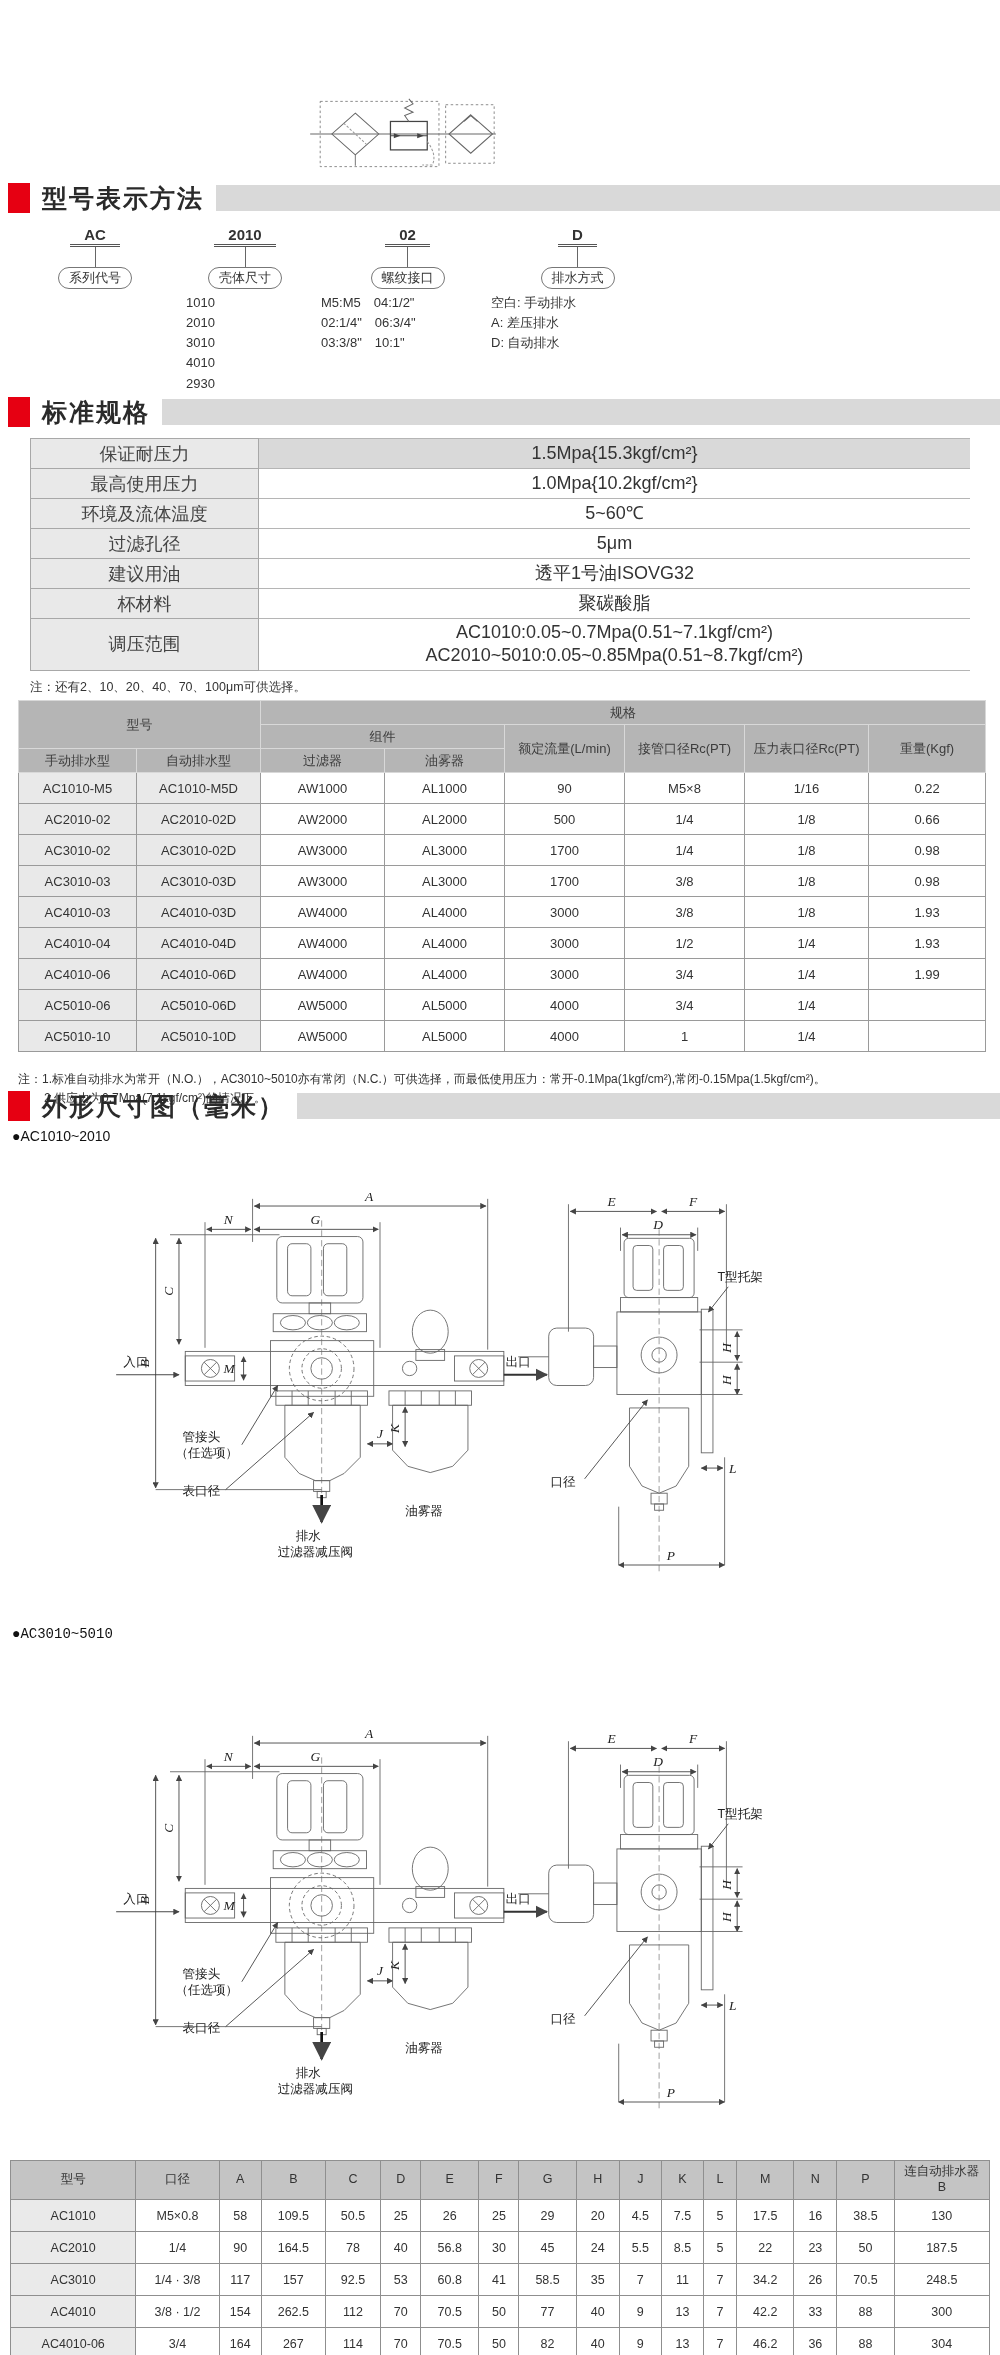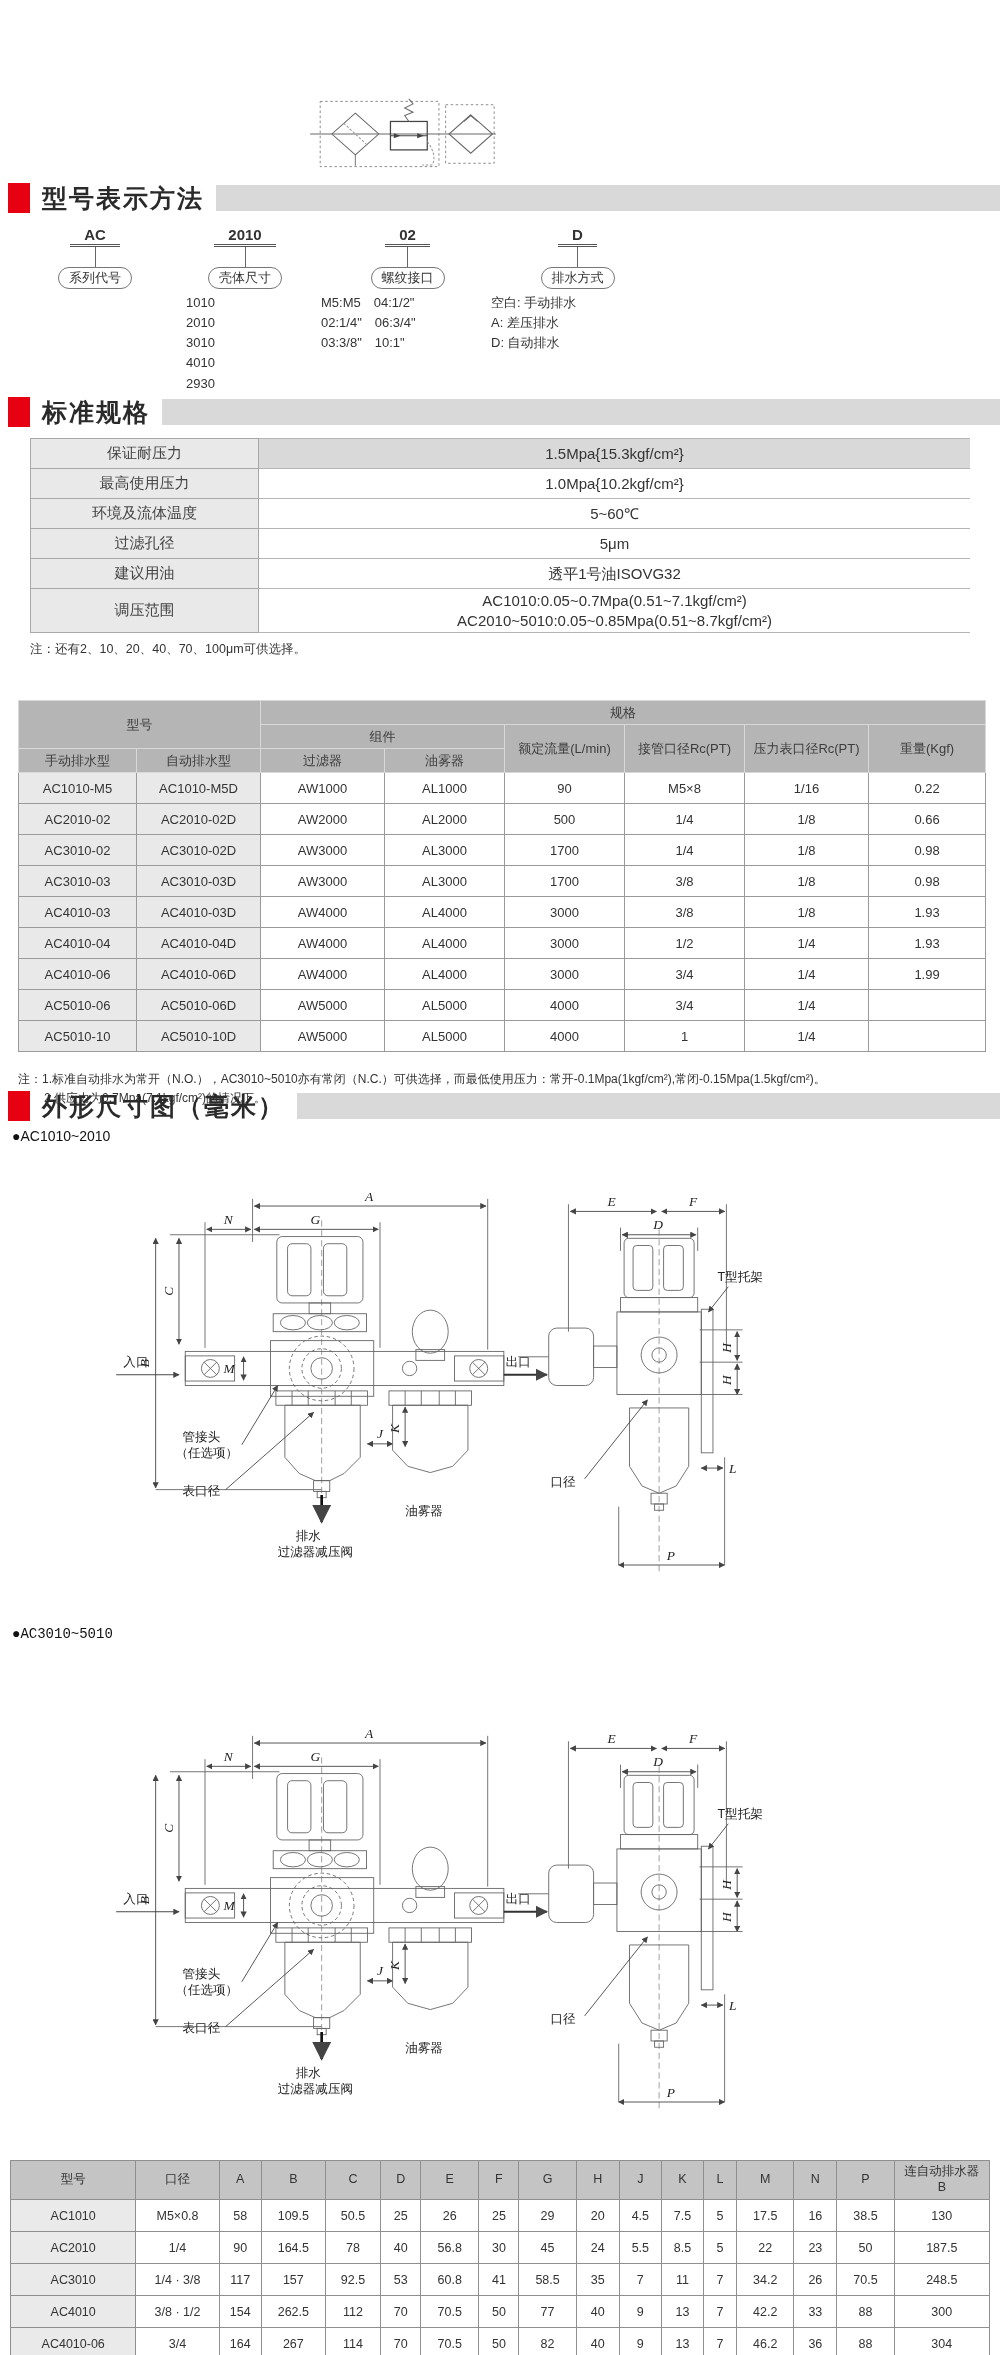--- a/index.html
+++ b/index.html
@@ -20,21 +20,21 @@
   .desig-line{width:1px;height:20px;background:#666;margin:0 auto;}
   .desig-pill{display:inline-block;border:1px solid #777;border-radius:12px;padding:1px 10px;background:#fff;}
   .desig-options{margin-top:4px;text-align:left;line-height:1.55;white-space:pre;}
   .desig-options div{padding-left:6px;}
   #col-series{left:10px;width:110px;}
   #col-size{left:150px;width:130px;}
   #col-thread{left:285px;width:185px;}
   #col-drain{left:455px;width:185px;}
   
   .specs-wrap{position:absolute;top:438px;left:30px;width:940px;}
-  .specs-table{width:100%;border-collapse:collapse;font-size:15px;}
+  .specs-table{width:100%;border-collapse:collapse;font-size:18px;}
   .specs-table th{width:225px;background:#e9e9e9;border:1px solid #a8a8a8;font-weight:normal;
                   height:27px;text-align:center;color:#444;}
   .specs-table td{border-top:1px solid #b5b5b5;border-bottom:1px solid #b5b5b5;text-align:center;
                   white-space:pre-line;line-height:1.3;padding:2px 0;}
   .specs-table tr:first-child td{background:#d9d9d9;}
   .spec-note{margin-top:8px;font-size:12.5px;color:#333;}
   
   .model-wrap{position:absolute;top:700px;left:18px;width:967px;}
   .model-table{width:100%;border-collapse:collapse;font-size:13px;table-layout:fixed;}
   .model-table th{background:#b5b5b5;border:1px solid #d8d8d8;font-weight:normal;color:#3c3c3c;
@@ -139,20 +139,24 @@
             <th>环境及流体温度</th>
             <td>5~60℃</td>
           </tr>
           <tr>
             <th>过滤孔径</th>
             <td>5μm</td>
           </tr>
           <tr>
             <th>建议用油</th>
             <td>透平1号油ISOVG32</td>
+          </tr>
+          <tr>
+            <th>杯材料</th>
+            <td>聚碳酸脂</td>
           </tr>
           <tr>
             <th>调压范围</th>
             <td>AC1010:0.05~0.7Mpa(0.51~7.1kgf/cm²)
 AC2010~5010:0.05~0.85Mpa(0.51~8.7kgf/cm²)</td>
           </tr>
         </tbody>
     </table>
     <div class="spec-note">注：还有2、10、20、40、70、100μm可供选择。</div>
   </div>

